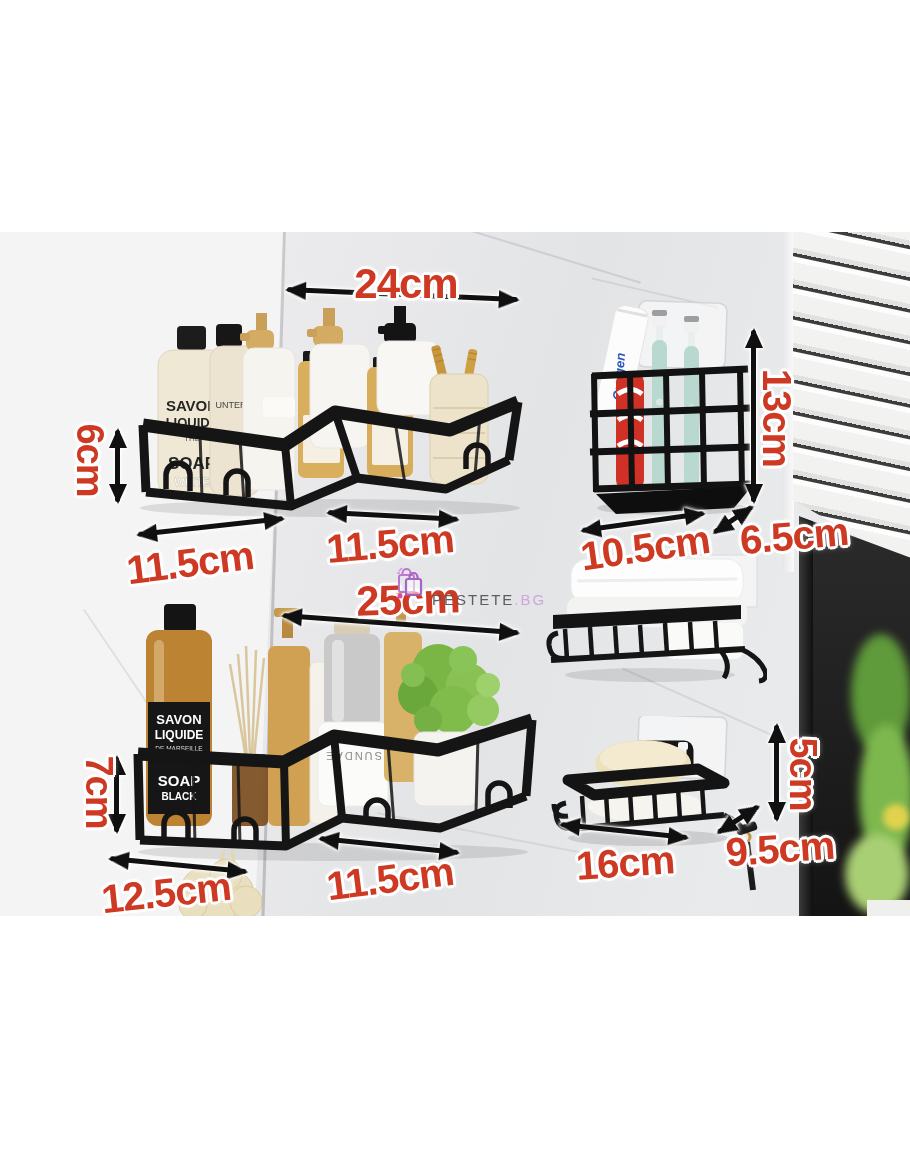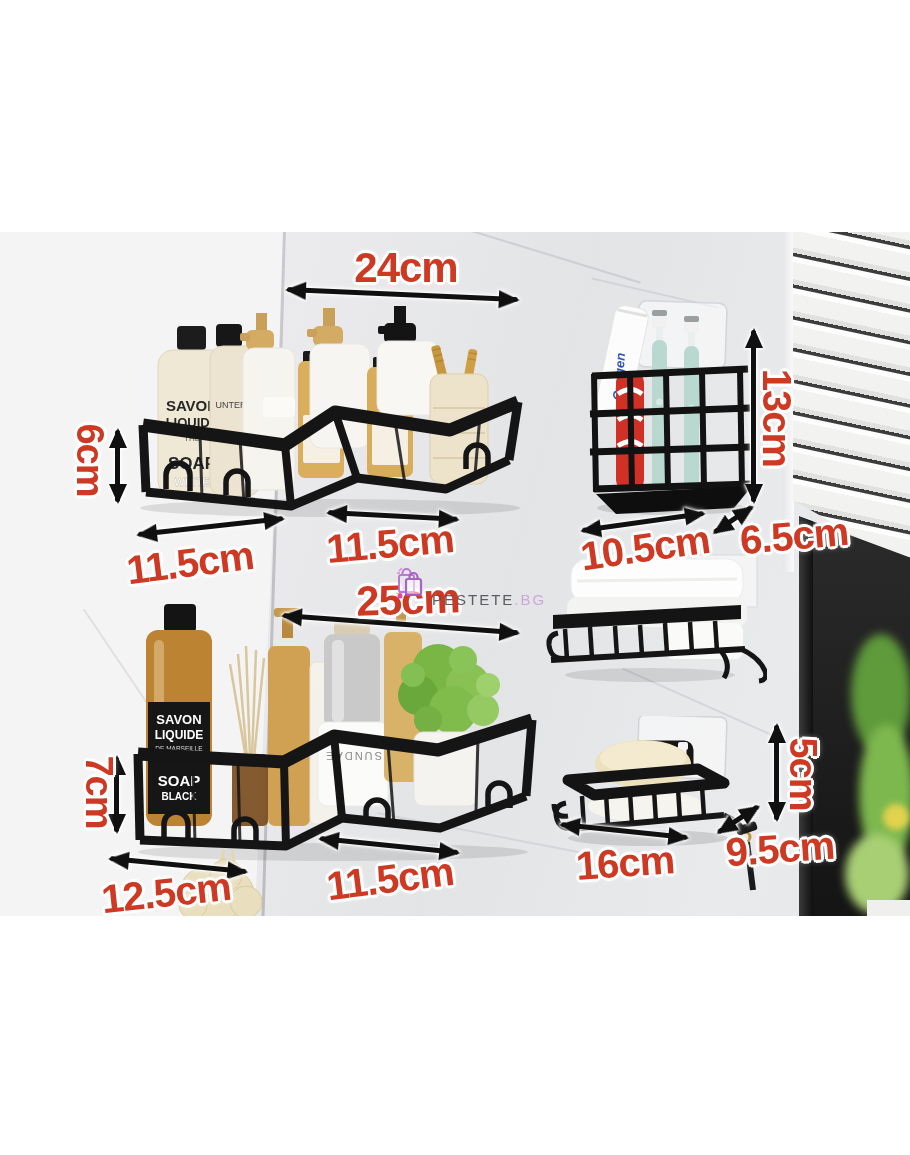--- a/index.html
+++ b/index.html
@@ -359,21 +359,21 @@
     <div class="arr h" style="left:714px;top:298px;width:46px;--r:-34deg;"></div>
     <div class="arr v" style="left:751px;top:98px;height:172px;"></div>
     <div class="arr h" style="left:283px;top:381px;width:236px;--r:4.2deg;"></div>
     <div class="arr v" style="left:114px;top:525px;height:75px;"></div>
     <div class="arr h" style="left:110px;top:624px;width:137px;--r:5.5deg;"></div>
     <div class="arr h" style="left:320px;top:604px;width:139px;--r:5.8deg;"></div>
     <div class="arr h" style="left:561px;top:590px;width:127px;--r:5.9deg;"></div>
     <div class="arr h" style="left:718px;top:598px;width:48px;--r:-33deg;"></div>
     <div class="arr v" style="left:774px;top:493px;height:95px;"></div>
 
-    <div class="dim" style="left:406px;top:36px;font-size:42px;">24cm</div>
+    <div class="dim" style="left:406px;top:52px;font-size:42px;">24cm</div>
     <div class="dim" style="left:89px;top:228px;--r:90deg;font-size:38px;">6cm</div>
     <div class="dim" style="left:190px;top:331px;--r:-7deg;">11.5cm</div>
     <div class="dim" style="left:390px;top:312px;--r:-5deg;">11.5cm</div>
     <div class="dim" style="left:645px;top:316px;--r:-8deg;">10.5cm</div>
     <div class="dim" style="left:794px;top:304px;--r:-5deg;">6.5cm</div>
     <div class="dim" style="left:776px;top:186px;--r:90deg;">13cm</div>
     <div class="dim" style="left:408px;top:368px;--r:-2deg;font-size:42px;">25cm</div>
     <div class="dim" style="left:98px;top:560px;--r:90deg;font-size:38px;">7cm</div>
     <div class="dim" style="left:166px;top:661px;--r:-6deg;">12.5cm</div>
     <div class="dim" style="left:390px;top:647px;--r:-7deg;">11.5cm</div>

